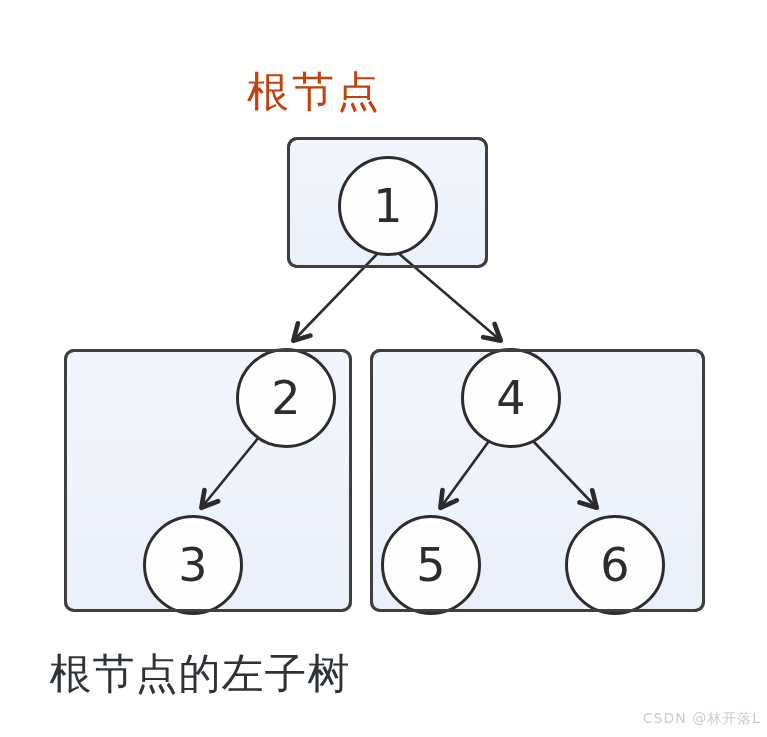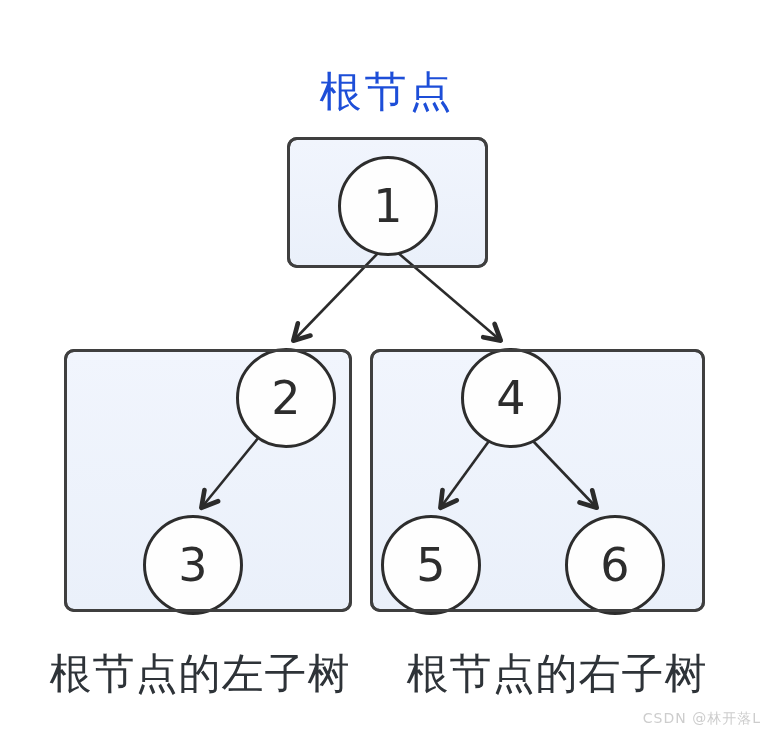--- a/index.html
+++ b/index.html
@@ -2,22 +2,22 @@
 <html><head>
 <meta charset="utf-8">
 <style>
   html,body { margin:0; padding:0; background:#ffffff; }
   .stage {
     position:relative; width:767px; height:737px; background:#ffffff;
     font-family:"DejaVu Sans","Liberation Sans",sans-serif; overflow:hidden;
   }
   .diagram-title {
     position:absolute; left:247px; top:64px; width:280px;
-    text-align:center; font-size:42px; letter-spacing:3px;
-    color:#1d4ed8; font-weight:500; z-index:1;
+    font-size:42px; letter-spacing:3px;
+    color:#c2410c; font-weight:500; z-index:1;
   }
   .box {
     position:absolute; border:3px solid #3f3f3f; border-radius:10px;
     background:linear-gradient(180deg,#f1f5fd 0%,#eaf0fa 100%);
     box-sizing:border-box; z-index:1;
   }
   .box-outline {
     position:absolute; border:3px solid #3f3f3f; border-radius:10px;
     background:transparent; box-sizing:border-box; z-index:4; pointer-events:none;
   }
@@ -79,16 +79,15 @@
   <div class="node node-3">3</div>
   <div class="node node-4">4</div>
   <div class="node node-5">5</div>
   <div class="node node-6">6</div>
 
   <div class="box-outline root-box-outline"></div>
   <div class="box-outline left-box-outline"></div>
   <div class="box-outline right-box-outline"></div>
 
   <div class="subtree-label left-label">根节点的左子树</div>
-  <div class="subtree-label right-label">根节点的右子树</div>
 
   <div class="watermark">CSDN @林开落L</div>
 </div>
 
 </body></html>

